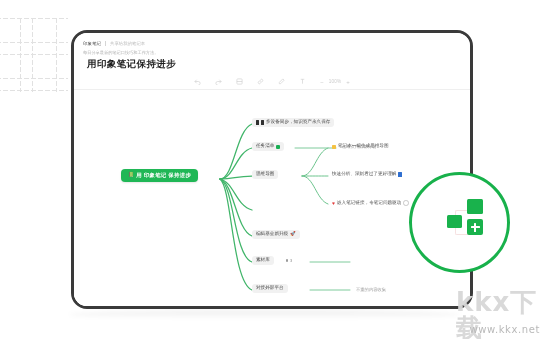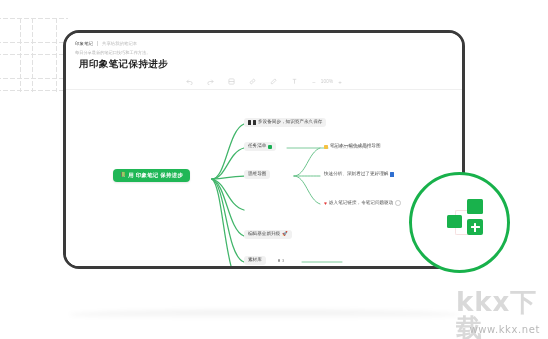--- a/index.html
+++ b/index.html
@@ -21,21 +21,21 @@
     -webkit-mask-composite:source-in;
     mask-image:
       repeating-linear-gradient(to right, #000 0 5px, transparent 5px 7px),
       repeating-linear-gradient(to bottom, #000 0 5px, transparent 5px 7px);
     mask-composite:intersect;
     opacity:.85;
   }
 
   
   #device-frame{
-    position:absolute;left:63px;top:30px;width:402px;height:239px;
+    position:absolute;left:71px;top:30px;width:402px;height:279px;
     border:3.2px solid #3a3a3a;border-radius:16px;background:#ffffff;
     box-sizing:border-box;overflow:hidden;
   }
   #device-shadow{
     position:absolute;left:69px;top:310px;width:392px;height:9px;
     background:linear-gradient(to bottom,rgba(0,0,0,.07),rgba(0,0,0,0));
     border-radius:50%;filter:blur(2px);
   }
 
   

